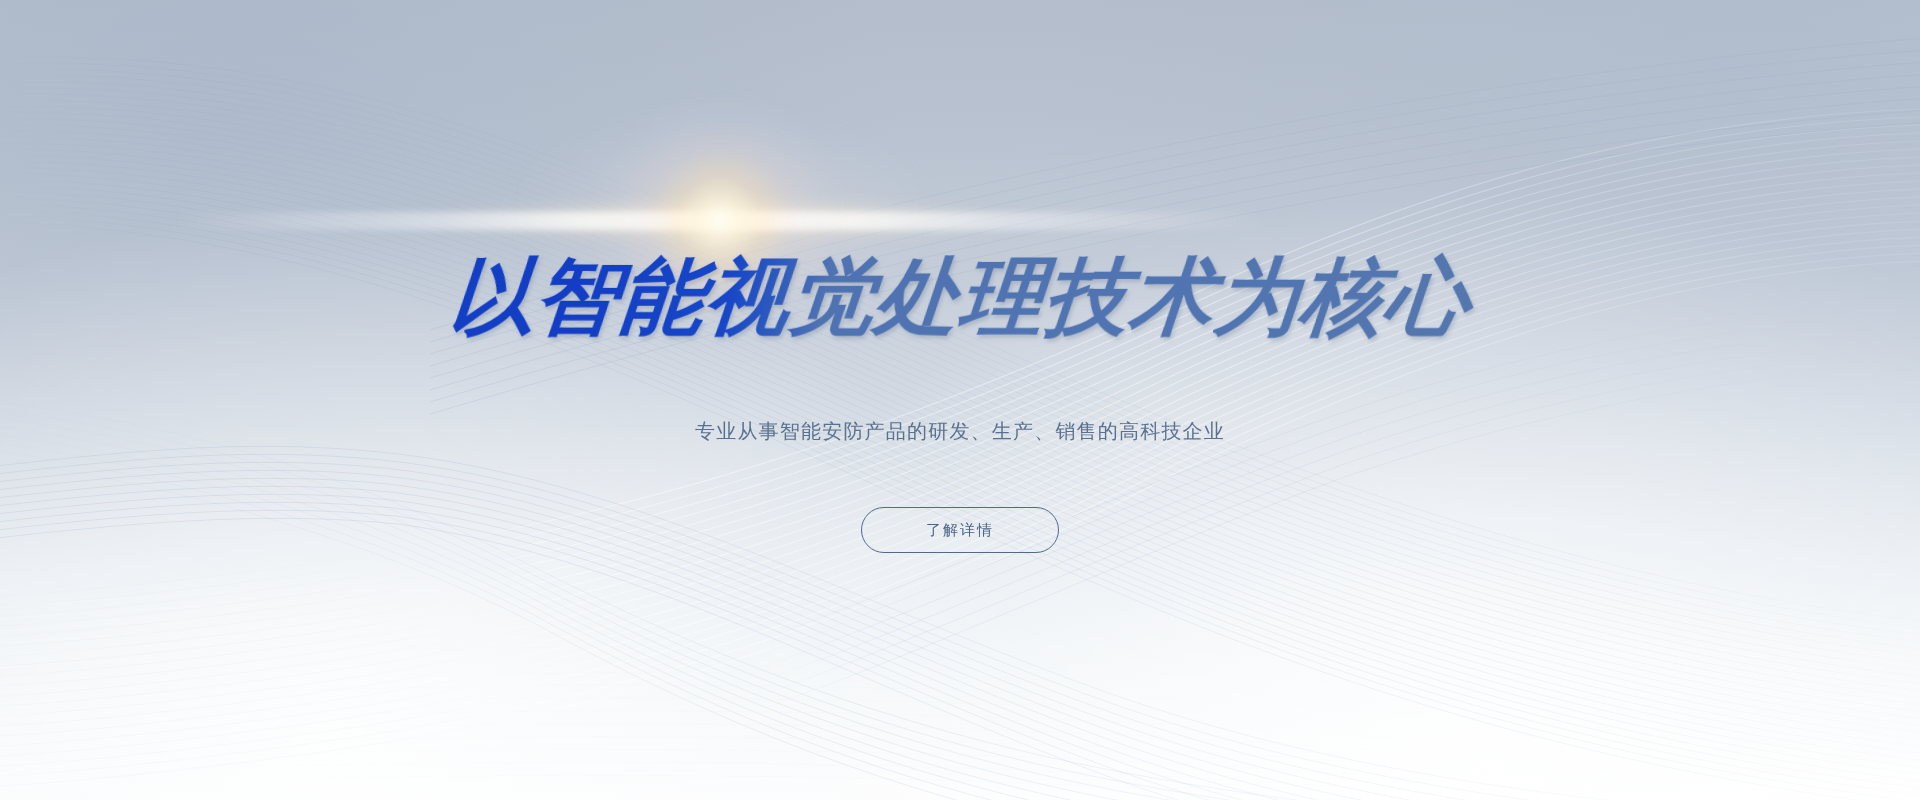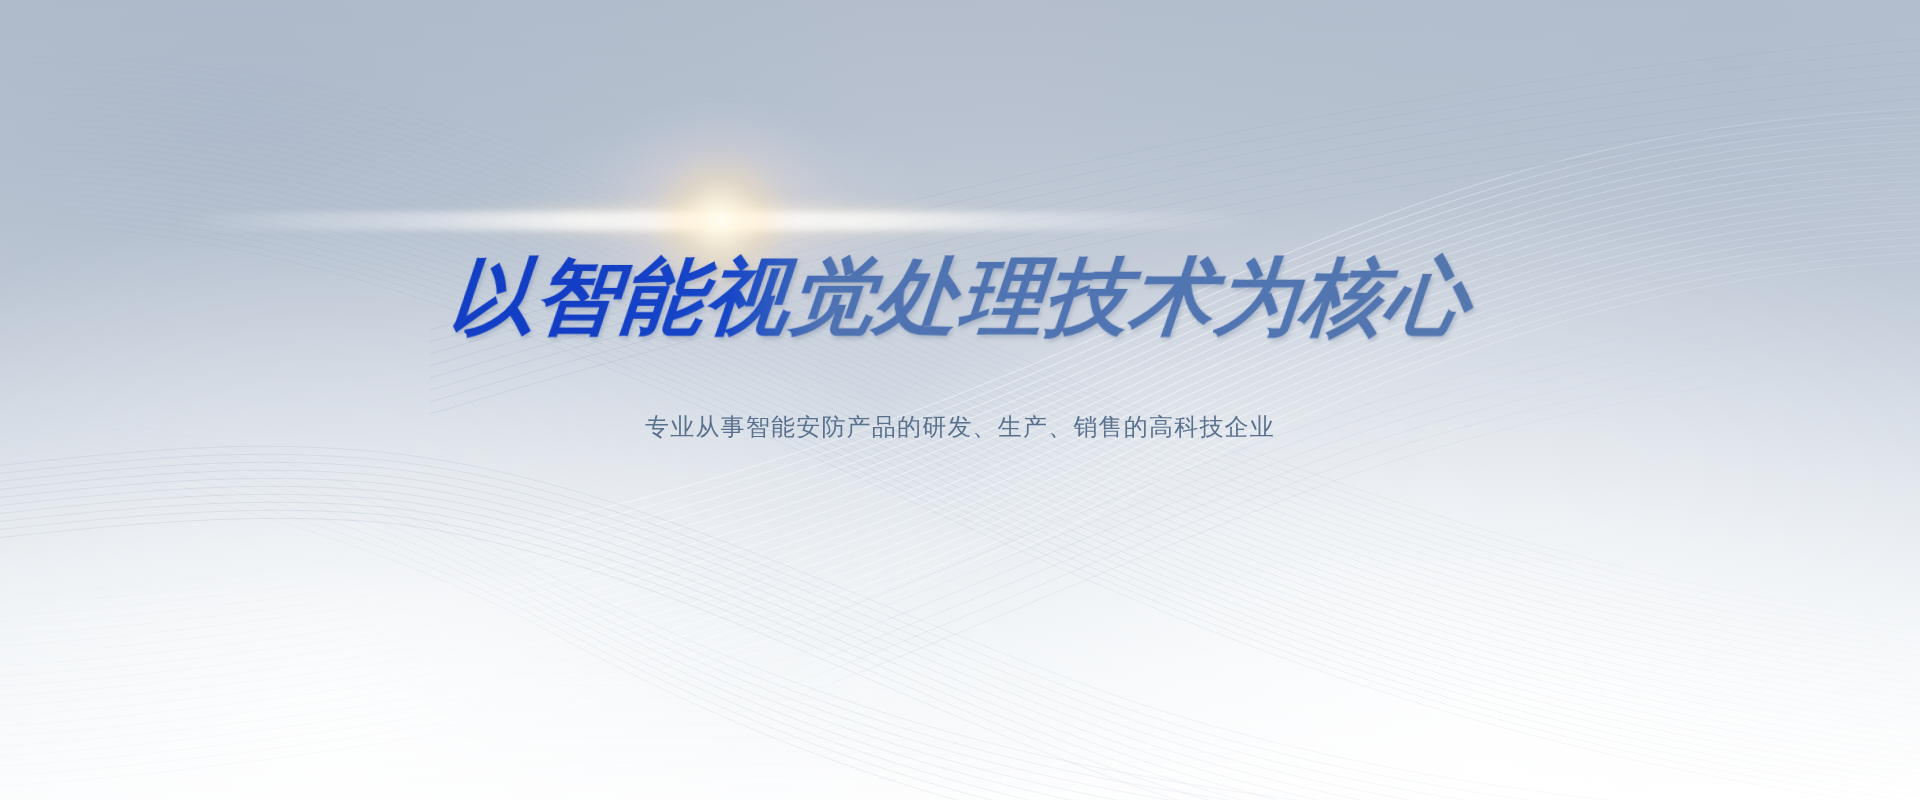--- a/index.html
+++ b/index.html
@@ -108,23 +108,23 @@
     background-clip:text;
     color:transparent;
     -webkit-text-fill-color:transparent;
     filter:drop-shadow(2px 3px 2px rgba(90,110,145,.28));
     white-space:nowrap;
   }
 
   .hero-subtitle{
     position:absolute;top:403px;left:0;right:0;
     text-align:center;
-    margin:8px;
+    margin:15px;
     font-family:"DejaVu Sans","Liberation Sans",sans-serif;
-    font-size:24px;
+    font-size:20px;
     font-weight:400;
     letter-spacing:1.2px;
     color:#5a718e;
     white-space:nowrap;
   }
 
   .cta-wrap{
     position:absolute;top:507px;left:0;right:0;
     display:flex;justify-content:center;
   }
@@ -314,15 +314,18 @@
   <div class="flare flare-streak2"></div>
   <div class="flare flare-streak"></div>
   <div class="flare flare-core"></div>
 
   <div class="content">
 
     <h1 class="hero-title">以智能视觉处理技术为核心</h1>
 
     <p class="hero-subtitle">专业从事智能安防产品的研发、生产、销售的高科技企业</p>
 
+    <div class="cta-wrap">
+      <button class="cta-button">了解详情</button>
+    </div>
 
   </div>
 </div>
 
 </body></html>

